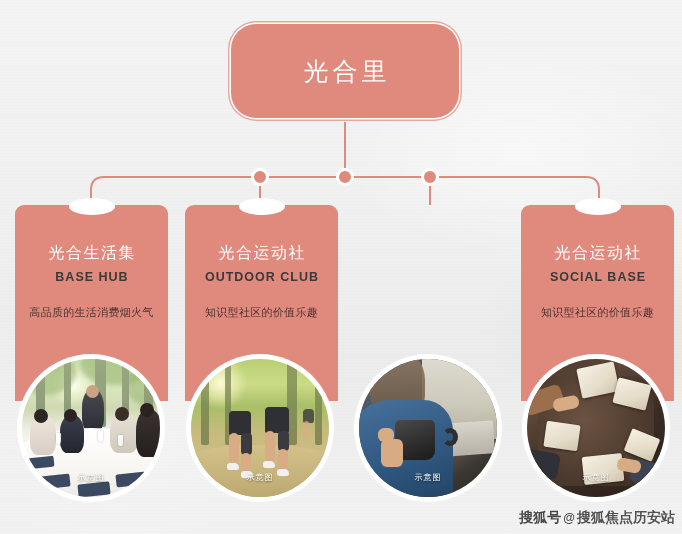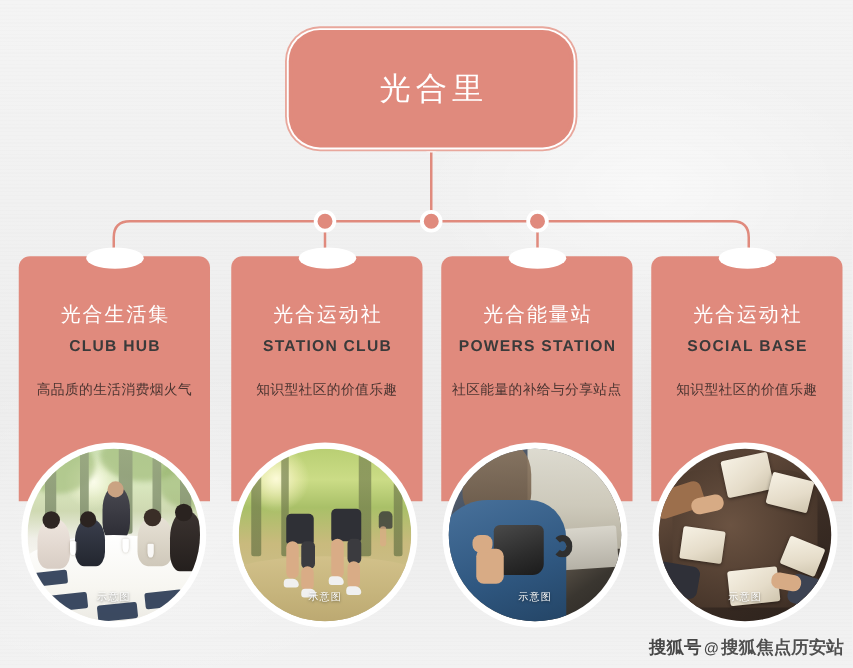--- a/index.html
+++ b/index.html
@@ -416,37 +416,31 @@
     <circle cx="430" cy="177" r="7.5" fill="#e08a7d" stroke="#ffffff" stroke-width="3"></circle>
   </svg>
 
   <div id="title-box">
     <div class="t-line">光合里</div>
   </div>
 
   <div class="card c0">
     <div class="notch"></div>
     <div class="cn-title">光合生活集</div>
-    <div class="en-title">CLUB HUB</div>
+    <div class="en-title">BASE HUB</div>
     <div class="desc">高品质的生活消费烟火气</div>
   </div>
 
   <div class="card c1">
     <div class="notch"></div>
     <div class="cn-title">光合运动社</div>
-    <div class="en-title">STATION CLUB</div>
+    <div class="en-title">OUTDOOR CLUB</div>
     <div class="desc">知识型社区的价值乐趣</div>
   </div>
 
-  <div class="card c2">
-    <div class="notch"></div>
-    <div class="cn-title">光合能量站</div>
-    <div class="en-title">POWERS STATION</div>
-    <div class="desc">社区能量的补给与分享站点</div>
-  </div>
 
   <div class="card c3">
     <div class="notch"></div>
     <div class="cn-title">光合运动社</div>
     <div class="en-title">SOCIAL BASE</div>
     <div class="desc">知识型社区的价值乐趣</div>
   </div>
 
   <div class="photo-wrap p0">
     <div class="photo scene-banquet">

